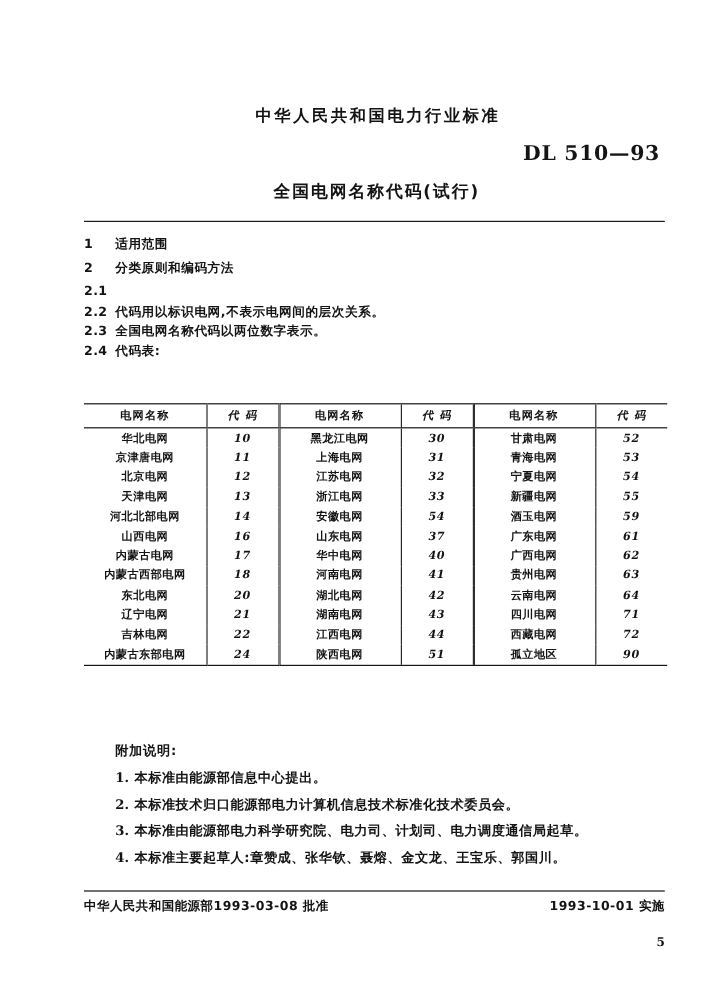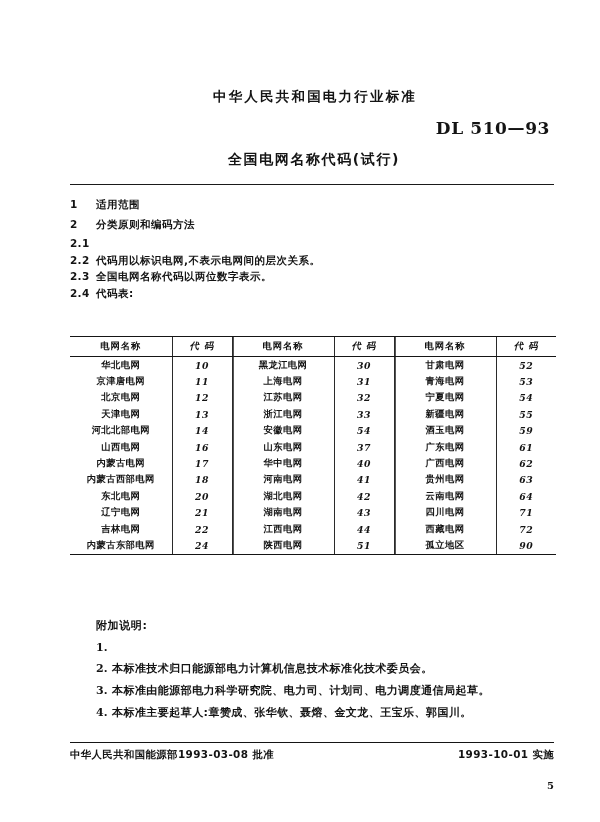--- a/index.html
+++ b/index.html
@@ -383,20 +383,21 @@
           </tr>
         </tbody>
     </table>
   </div>
 
   <div class="notes-block">
     <div class="notes-title">附加说明:</div>
     <div id="notes-list">
         <div class="note-row">
           <span class="n">1.</span>
+          <span class="t">本标准由能源部信息中心提出。</span>
         </div>
         <div class="note-row">
           <span class="n">2.</span>
           <span class="t">本标准技术归口能源部电力计算机信息技术标准化技术委员会。</span>
         </div>
         <div class="note-row">
           <span class="n">3.</span>
           <span class="t">本标准由能源部电力科学研究院、电力司、计划司、电力调度通信局起草。</span>
         </div>
         <div class="note-row">

